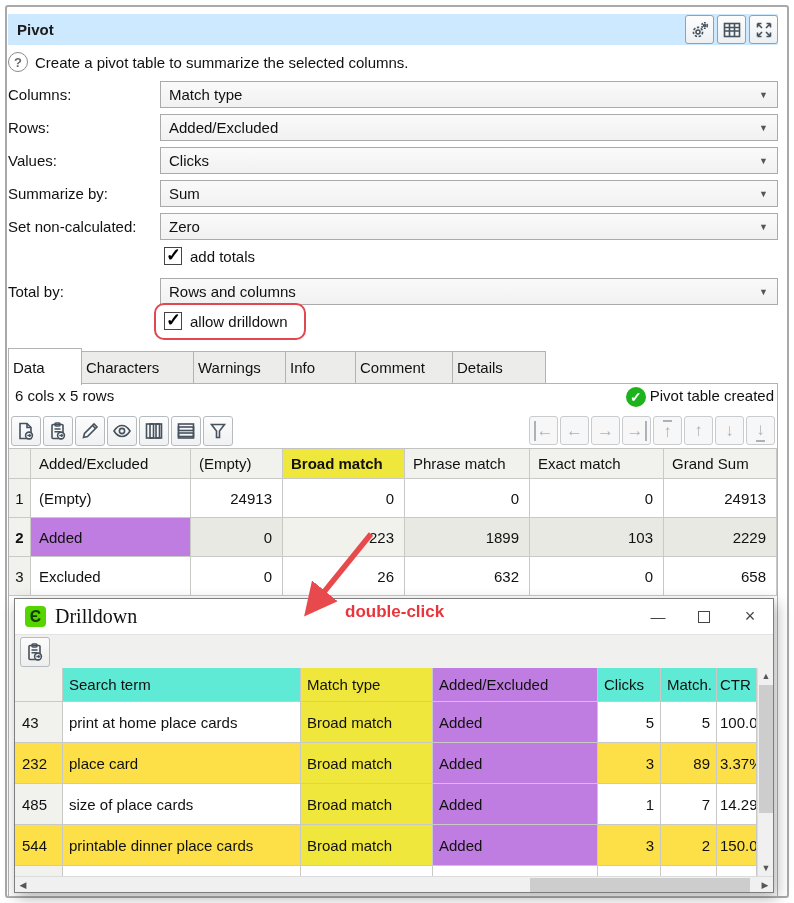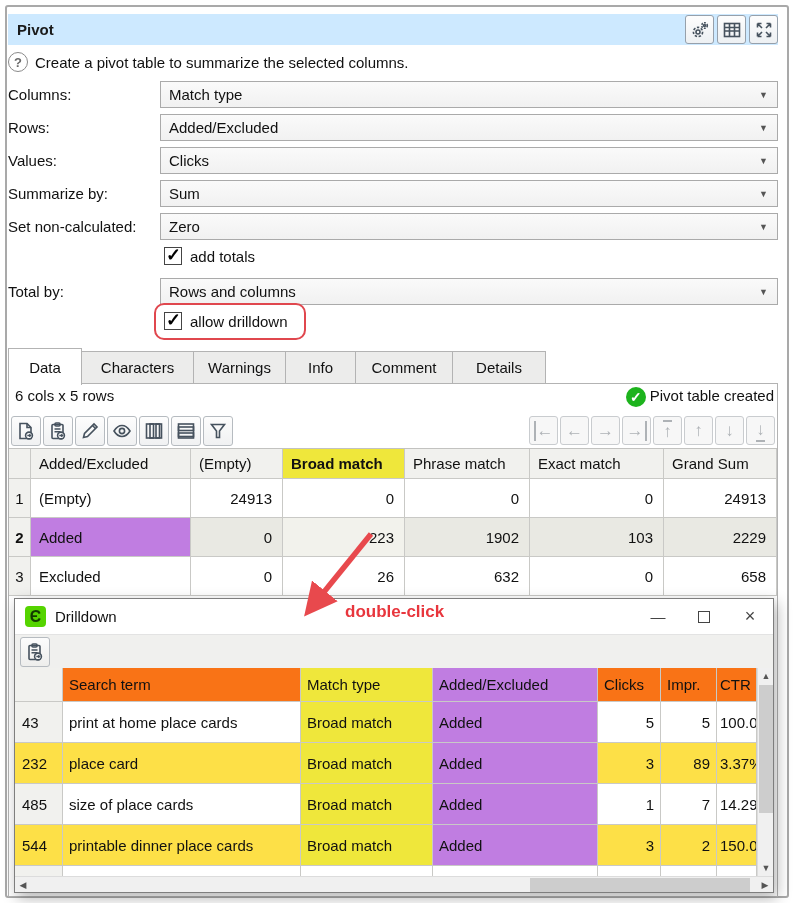--- a/index.html
+++ b/index.html
@@ -28,21 +28,21 @@
   .combo .caret { position:absolute; right:9px; top:8px; font-size:9px; color:#555; }
   .cbrow { display:flex; align-items:center; gap:8px; font-size:15px; }
   .cbx { width:18px; height:18px; border:1.6px solid #444; background:#fff; position:relative; }
   .cbx::before { content:"✓"; position:absolute; left:1px; top:-4px; font-size:18px; font-weight:700; color:#000; }
 
   .drill-rect { left:154px; top:303px; width:152px; height:37px; border:2.5px solid #e0474e; border-radius:10px; z-index:4; }
 
   
   .tabbar { left:8px; top:347px; width:770px; height:37px; display:flex; align-items:flex-end; z-index:2; }
   .tab { height:33px; background:#ececeb; border:1px solid #b3b3b3; border-left:none; display:flex; align-items:center;
-         justify-content:center; font-size:15px; padding:0 4px; }
+         justify-content:flex-start; font-size:15px; padding:0 4px; }
   .tab:first-child { border-left:1px solid #b3b3b3; }
   .tab.active { height:37px; background:#fff; border-bottom:none; margin-bottom:-1px; border-left:1px solid #b3b3b3; }
 
   
   .panel { left:8px; top:383px; width:770px; height:514px; background:#fff; border:1px solid #b3b3b3; z-index:1; }
   .statusrow { position:absolute; left:0; top:3px; width:768px; height:26px; display:flex; align-items:flex-start;
                padding:0 3px 0 6px; font-size:15px; }
   .statusrow .spacer { flex:1; }
   .okball { width:20px; height:20px; border-radius:50%; background:#1db31d; color:#fff; font-weight:700; font-size:14px;
             display:flex; align-items:center; justify-content:center; margin-right:4px; }
@@ -76,30 +76,30 @@
   .anno-arrow { left:285px; top:522px; width:110px; height:105px; z-index:9; pointer-events:none; }
   .anno-text { left:345px; top:602px; z-index:9; color:#e8363d; font-weight:700; font-size:17px; }
 
   
   .drill { left:14px; top:598px; width:760px; height:295px; background:#fff; border:1px solid #7e7e7e; z-index:5;
            box-shadow:3px 5px 14px rgba(0,0,0,.30); }
   .dtitle { position:absolute; left:0; top:0; width:758px; height:36px; background:#fff; display:flex; align-items:center;
             border-bottom:1px solid #e3e3e3; }
   .dlogo { width:21px; height:21px; background:#55d400; border-radius:4px; margin:0 9px 0 10px; color:#123b00;
            font-weight:700; font-size:16px; display:flex; align-items:center; justify-content:center; }
-  .dtitle .dname { font-size:15px; flex:1; }
+  .dtitle .dname { font-size:20px; flex:1;font-family:Liberation Serif, serif; }
   .wbtn { width:46px; height:34px; display:flex; align-items:center; justify-content:center; color:#444; font-size:15px; }
   .wbtn .maxsq { width:12px; height:12px; border:1.4px solid #444; }
   .dtoolbar { position:absolute; left:0; top:36px; width:758px; height:33px; background:#f0f0ee; display:flex; align-items:center; }
   .dtoolbar .ibtn { margin-left:5px; background:linear-gradient(#fcfcfc,#eeeeec); }
   .dtable { position:absolute; left:0; top:69px; width:742px; display:grid;
             grid-template-columns:48px 238px 132px 165px 63px 56px 40px; font-size:15px; }
   .dtable > div { border-right:1px solid #c9c9c6; border-bottom:1px solid #c9c9c6; display:flex; align-items:center;
                   height:41px; padding:0 6px; overflow:hidden; white-space:nowrap; background:#fff; }
-  .dtable .hd { background:#f97316; height:34px; }
+  .dtable .hd { background:#5eead4; height:34px; }
   .dtable .rn { background:#f1f1ee; padding-left:7px; }
   .dtable .num { justify-content:flex-end; padding-right:6px; }
   .dtable .ctr { padding:0 0 0 3px; }
   .dtable .alt { background:#fde047; }
   .dtable .sliver { height:10px; border-bottom:none; }
   .dhl-y { background:#efe73b !important; }
   .dhl-p { background:#c07de1 !important; }
 
   
   .vscroll { position:absolute; right:0; top:69px; width:16px; height:208px; background:#f0f0f0; border-left:1px solid #dcdcdc; }
@@ -316,21 +316,21 @@
       <div class="row num">24913</div>
       <div class="row num">0</div>
       <div class="row num">0</div>
       <div class="row num">0</div>
       <div class="row num">24913</div>
 
       <div class="row rn bold">2</div>
       <div class="row cell-purple">Added</div>
       <div class="row num cell-sel">0</div>
       <div class="row num cell-sel-lite">223</div>
-      <div class="row num cell-sel">1902</div>
+      <div class="row num cell-sel">1899</div>
       <div class="row num cell-sel">103</div>
       <div class="row num cell-sel">2229</div>
 
       <div class="row rn">3</div>
       <div class="row">Excluded</div>
       <div class="row num">0</div>
       <div class="row num">26</div>
       <div class="row num">632</div>
       <div class="row num">0</div>
       <div class="row num">658</div>
@@ -362,21 +362,21 @@
         </svg>
       </span>
     </div>
 
     <div class="dtable">
       <div class="hd rn"></div>
       <div class="hd">Search term</div>
       <div class="hd dhl-y">Match type</div>
       <div class="hd dhl-p">Added/Excluded</div>
       <div class="hd">Clicks</div>
-      <div class="hd">Impr.</div>
+      <div class="hd">Match.</div>
       <div class="hd ctr">CTR</div>
 
       <div class="rn">43</div>
       <div>print at home place cards</div>
       <div class="dhl-y">Broad match</div>
       <div class="dhl-p">Added</div>
       <div class="num">5</div>
       <div class="num">5</div>
       <div class="ctr">100.0%</div>
 

